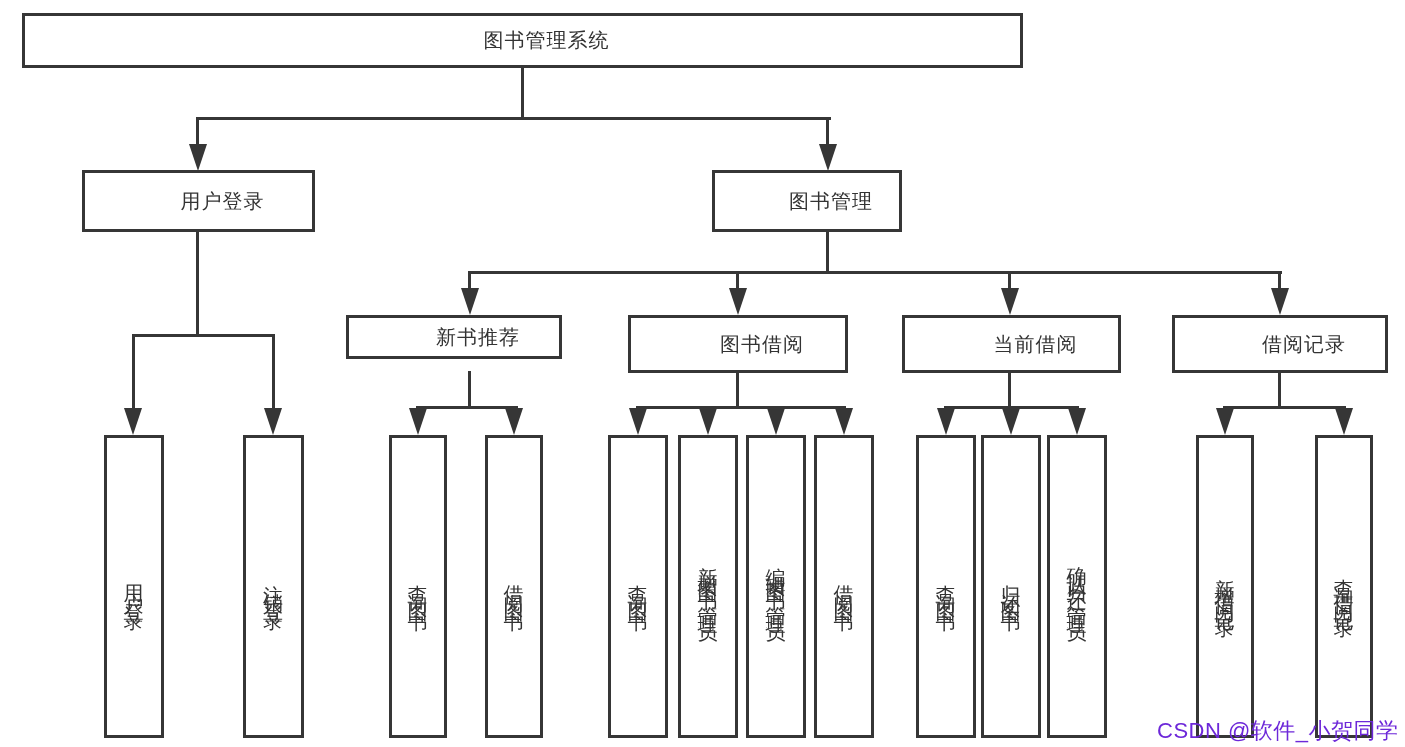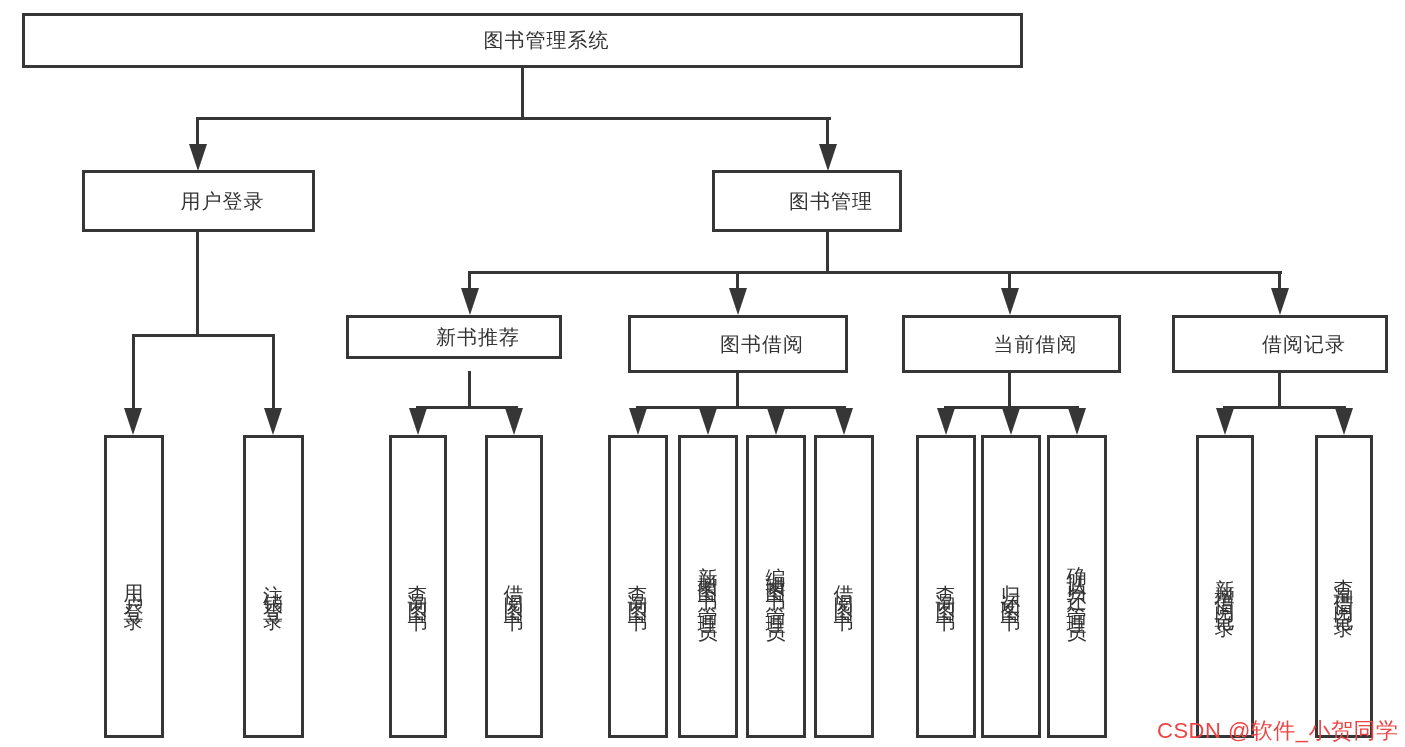--- a/index.html
+++ b/index.html
@@ -51,21 +51,21 @@
     height: 0;
     border-left: 9px solid transparent;
     border-right: 9px solid transparent;
     border-top: 27px solid #363636;
   }
   .watermark {
     position: absolute;
     left: 1157px;
     top: 716px;
     font-size: 22px;
-    color: #ef4444;
+    color: #6d28d9;
     white-space: nowrap;
     z-index: 5;
     letter-spacing: 0.5px;
   }
 </style>
 </head>
 <body>
 
 <div id="canvas">
 

